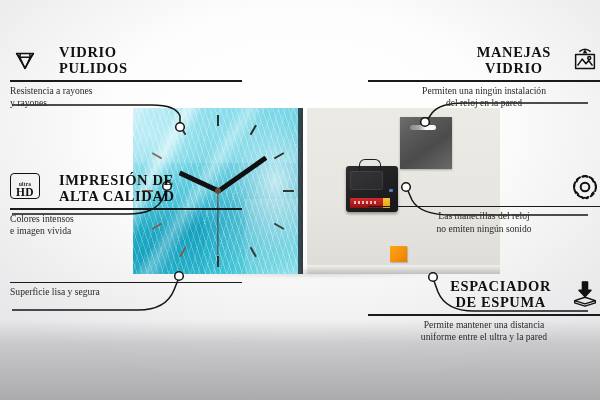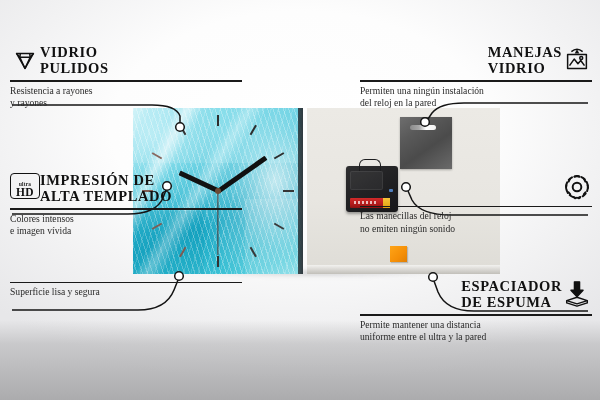--- a/index.html
+++ b/index.html
@@ -255,26 +255,26 @@
     background: linear-gradient(135deg, #ffa417 0%, #f58f07 60%, #e07f04 100%);
     box-shadow: 1px 1px 1px rgba(0,0,0,0.18);
   }
 
   
   .feature {
     position: absolute;
     width: 232px;
   }
   .feature.left  { text-align: left;  left: 10px; }
-  .feature.right { text-align: left; right: 8px; }
+  .feature.right { text-align: center; right: 0; }
 
   .feat-head {
     display: flex;
     align-items: center;
-    gap: 0;
+    gap: 19px;
   }
   .feature.right .feat-head { justify-content: flex-end; }
 
   .feat-titles {
     font-weight: bold;
     font-size: 14.5px;
     line-height: 1.12;
     letter-spacing: 0.6px;
     color: #111111;
     font-family: "Liberation Serif", serif;
@@ -437,21 +437,21 @@
   <div class="feature left" style="top:172px;">
     <div class="feat-head">
       <div class="feat-icon">
         <div class="hd-badge">
           <div class="hd-ultra">ultra</div>
           <div class="hd-hd">HD</div>
         </div>
       </div>
       <div class="feat-titles">
         <span>IMPRESIÓN DE</span>
-        <span class="feat-title-2">ALTA TEMPLADO</span>
+        <span class="feat-title-2">ALTA CALIDAD</span>
       </div>
     </div>
     <div class="feat-rule"></div>
     <div class="feat-desc">
       <span>Colores intensos</span>
       <span>e imagen vívida</span>
     </div>
   </div>
 
   <div class="feature left" style="top:278px;">

